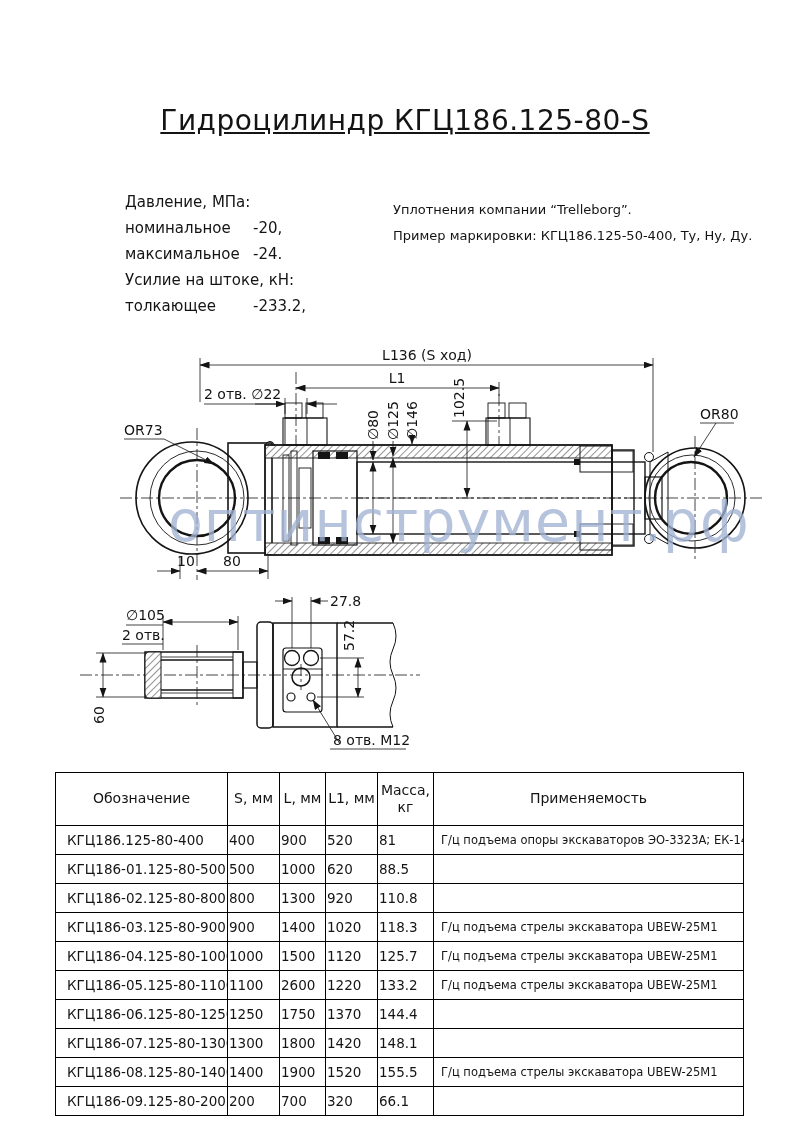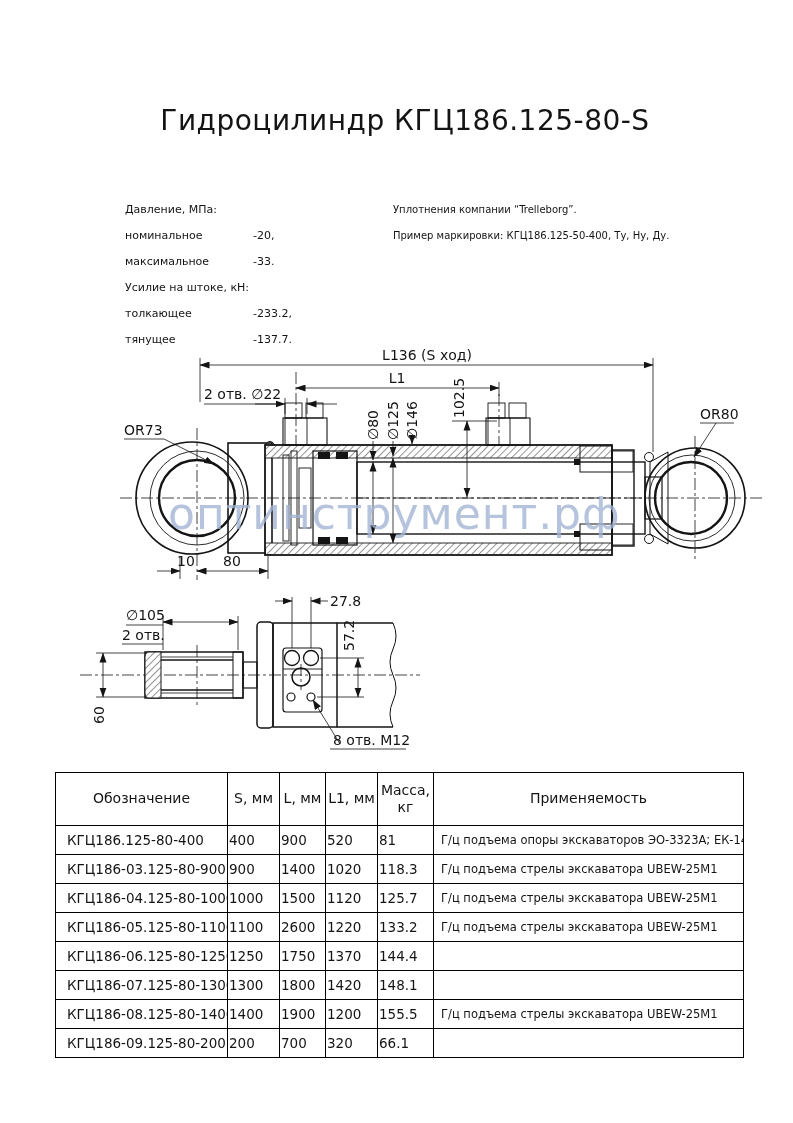--- a/index.html
+++ b/index.html
@@ -1,25 +1,25 @@
 <!DOCTYPE html>
 <html><head>
 <meta charset="utf-8">
 <style>
   html,body{margin:0;padding:0;background:#fff;}
   .page{position:relative;width:793px;height:1123px;background:#fff;overflow:hidden;
         font-family:"DejaVu Sans",sans-serif;color:#141414;}
   .title{position:absolute;left:55px;top:104px;width:700px;text-align:center;
-         font-size:28px;font-weight:400;letter-spacing:.5px;white-space:nowrap;z-index:3;}
-  .specs-left{position:absolute;left:125px;top:196px;font-size:11px;z-index:3;}
+         font-size:28px;font-weight:400;letter-spacing:.5px;white-space:nowrap;z-index:3;text-decoration:underline;}
+  .specs-left{position:absolute;left:125px;top:189px;font-size:15px;z-index:3;}
   .spec-line{display:flex;height:26px;align-items:center;}
   .spec-label{min-width:128px;}
-  .specs-right{position:absolute;left:393px;top:197px;font-size:10px;line-height:26px;z-index:3;white-space:nowrap;}
+  .specs-right{position:absolute;left:393px;top:197px;font-size:13px;line-height:26px;z-index:3;white-space:nowrap;}
   svg.drawing{position:absolute;left:0;top:0;z-index:1;}
-  .watermark{position:absolute;left:168px;top:488px;z-index:2;font-size:44px;
+  .watermark{position:absolute;left:168px;top:488px;z-index:2;font-size:57px;
              color:rgba(162,178,210,0.78);letter-spacing:1px;white-space:nowrap;}
   table.spec{position:absolute;left:55px;top:772px;width:688px;z-index:3;
              border-collapse:collapse;table-layout:fixed;font-size:13.5px;border-radius:30px;}
   table.spec th,table.spec td{border:1px solid #000;font-weight:400;overflow:hidden;}
   table.spec th{height:50px;text-align:center;font-size:14px;line-height:1.25;}
   table.spec td{height:26px;margin-top:48px;}
   td.c0{padding-left:11px;text-align:left;white-space:nowrap;}
   td.cn{text-align:left;}
   td.ca{padding-left:7px;text-align:left;font-size:11.5px;white-space:nowrap;}
   svg text{font-family:"DejaVu Sans",sans-serif;fill:#141414;stroke:none;font-size:14px;}
@@ -38,33 +38,29 @@
     <div class="spec-line">
       <span class="spec-label">Давление, МПа:</span>
       <span class="spec-value"></span>
     </div>
     <div class="spec-line">
       <span class="spec-label">номинальное</span>
       <span class="spec-value">-20,</span>
     </div>
     <div class="spec-line">
       <span class="spec-label">максимальное</span>
-      <span class="spec-value">-33.</span>
+      <span class="spec-value">-24.</span>
     </div>
     <div class="spec-line">
       <span class="spec-label">Усилие на штоке, кН:</span>
       <span class="spec-value"></span>
     </div>
     <div class="spec-line">
       <span class="spec-label">толкающее</span>
       <span class="spec-value">-233.2,</span>
-    </div>
-    <div class="spec-line">
-      <span class="spec-label">тянущее</span>
-      <span class="spec-value">-137.7.</span>
     </div>
   </div>
 
   <div class="specs-right">
     <div>Уплотнения компании “Trelleborg”.</div>
     <div>Пример маркировки: КГЦ186.125-50-400, Ту, Ну, Ду.</div>
   </div>
 
   <svg class="drawing" width="793" height="1123" viewBox="0 0 793 1123">
     <defs>
@@ -298,20 +294,36 @@
     <tbody>
       <tr>
         <td class="c0">КГЦ186.125-80-400</td>
         <td class="cn">400</td>
         <td class="cn">900</td>
         <td class="cn">520</td>
         <td class="cn">81</td>
         <td class="ca">Г/ц подъема опоры экскаваторов ЭО-3323А; ЕК-14,-18.</td>
       </tr>
       <tr>
+        <td class="c0">КГЦ186-01.125-80-500</td>
+        <td class="cn">500</td>
+        <td class="cn">1000</td>
+        <td class="cn">620</td>
+        <td class="cn">88.5</td>
+        <td class="ca"></td>
+      </tr>
+      <tr>
+        <td class="c0">КГЦ186-02.125-80-800</td>
+        <td class="cn">800</td>
+        <td class="cn">1300</td>
+        <td class="cn">920</td>
+        <td class="cn">110.8</td>
+        <td class="ca"></td>
+      </tr>
+      <tr>
         <td class="c0">КГЦ186-03.125-80-900</td>
         <td class="cn">900</td>
         <td class="cn">1400</td>
         <td class="cn">1020</td>
         <td class="cn">118.3</td>
         <td class="ca">Г/ц подъема стрелы экскаватора UBEW-25M1</td>
       </tr>
       <tr>
         <td class="c0">КГЦ186-04.125-80-1000</td>
         <td class="cn">1000</td>
@@ -341,21 +353,21 @@
         <td class="cn">1300</td>
         <td class="cn">1800</td>
         <td class="cn">1420</td>
         <td class="cn">148.1</td>
         <td class="ca"></td>
       </tr>
       <tr>
         <td class="c0">КГЦ186-08.125-80-1400</td>
         <td class="cn">1400</td>
         <td class="cn">1900</td>
-        <td class="cn">1200</td>
+        <td class="cn">1520</td>
         <td class="cn">155.5</td>
         <td class="ca">Г/ц подъема стрелы экскаватора UBEW-25M1</td>
       </tr>
       <tr>
         <td class="c0">КГЦ186-09.125-80-200</td>
         <td class="cn">200</td>
         <td class="cn">700</td>
         <td class="cn">320</td>
         <td class="cn">66.1</td>
         <td class="ca"></td>

